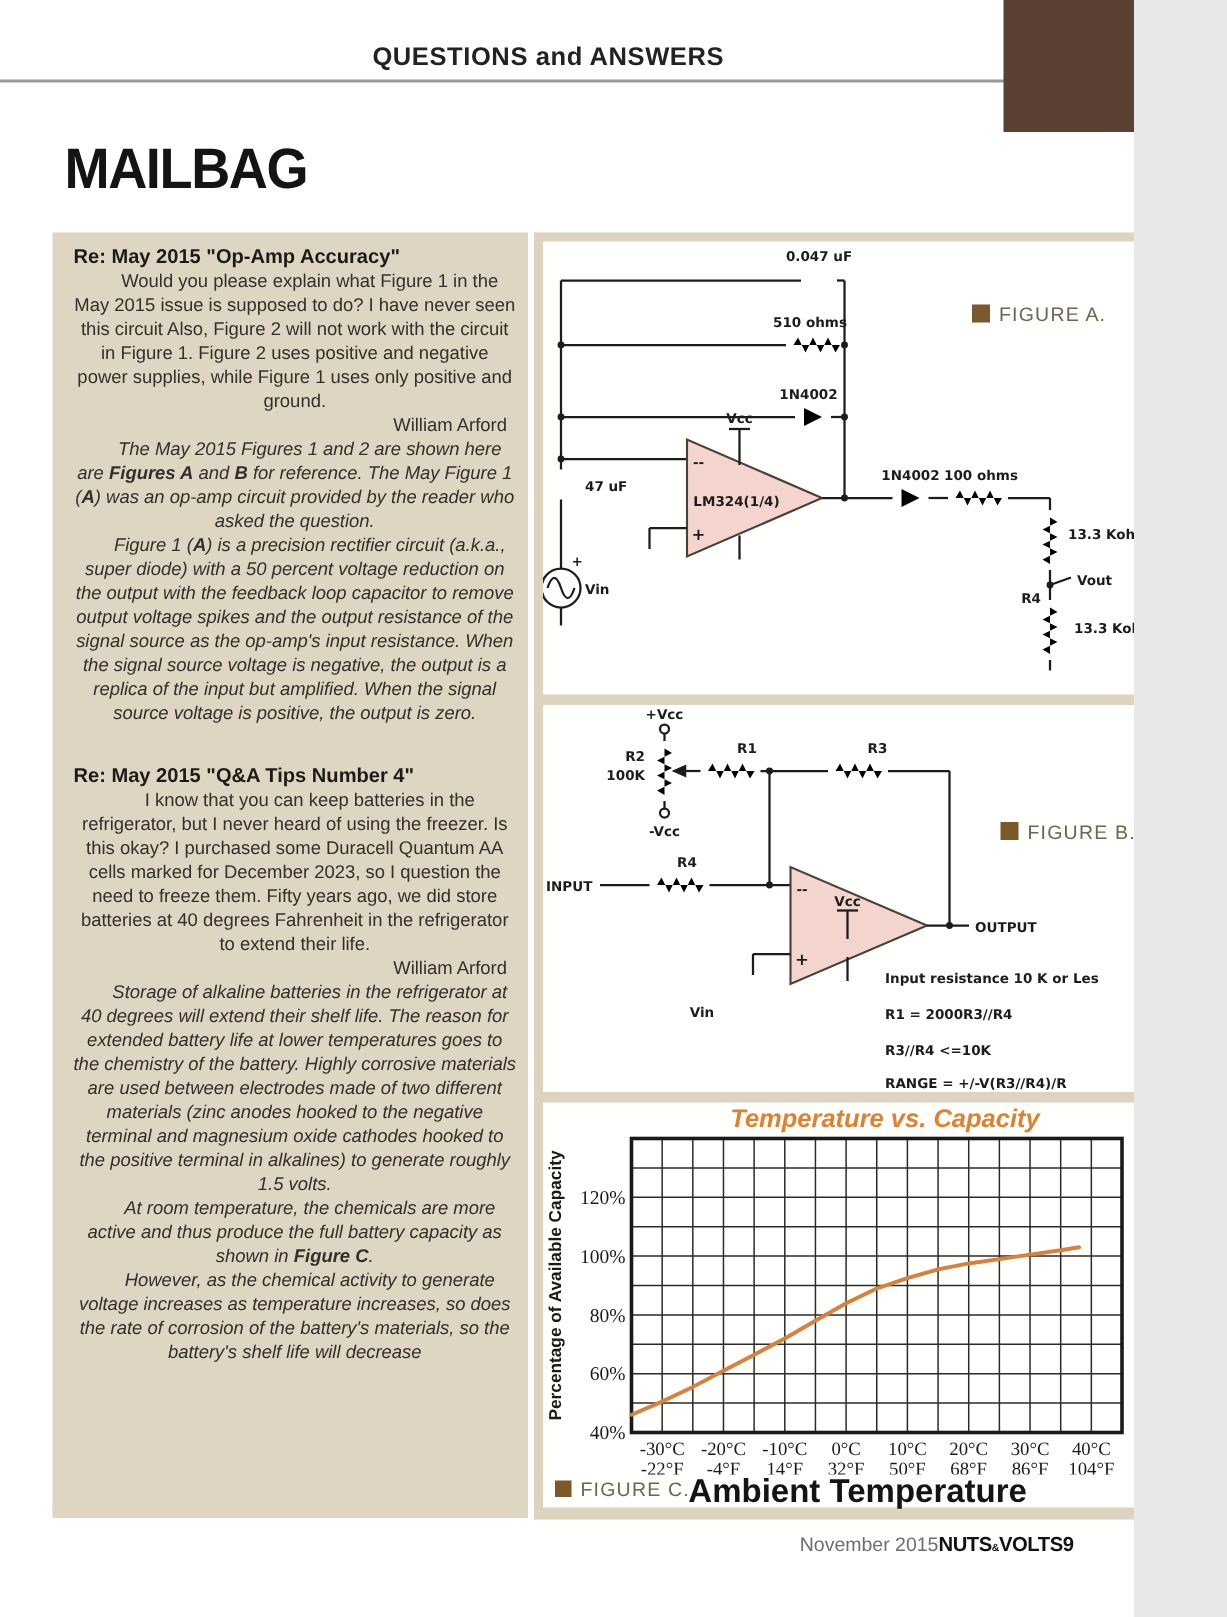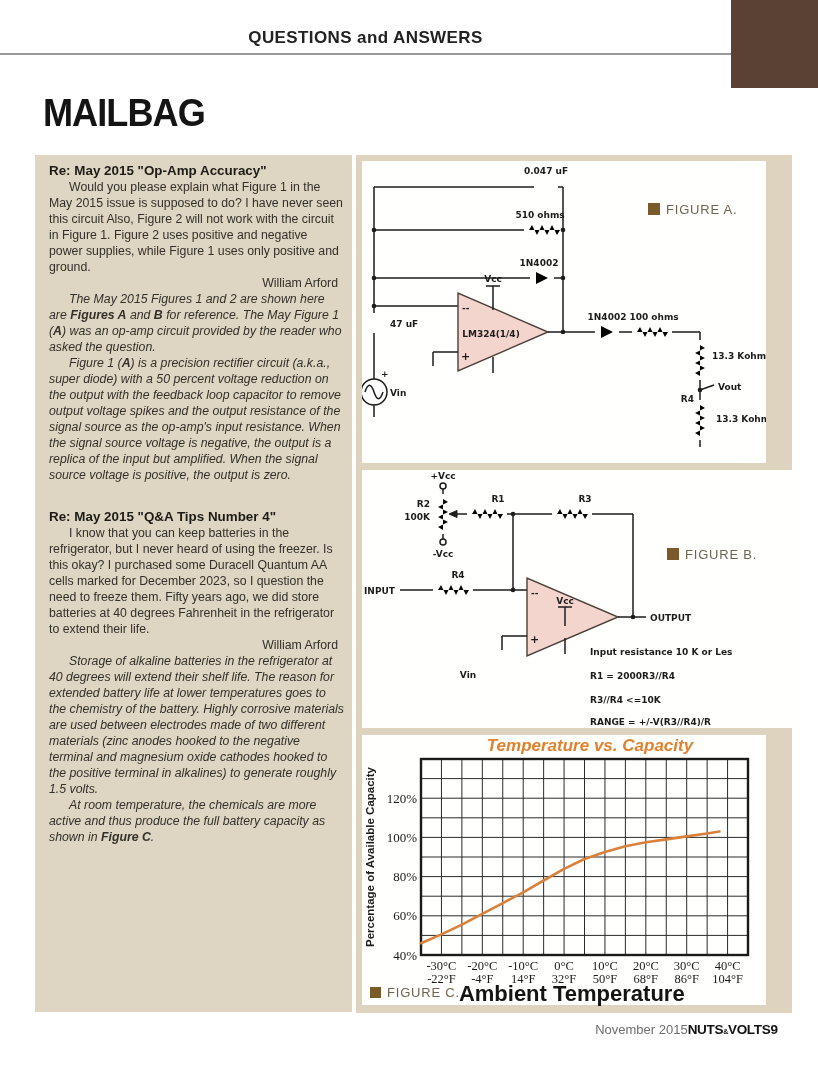--- a/index.html
+++ b/index.html
@@ -1,30 +1,30 @@
 <!DOCTYPE html>
 <html><head>
 <meta charset="utf-8">
 <style>
   html,body{margin:0;padding:0;background:#e8e8e8;}
-  .page{position:relative;width:818px;height:1078px;background:#ffffff;overflow:hidden;
+  .page{position:relative;width:756px;height:1078px;background:#ffffff;overflow:hidden;
         font-family:"Liberation Sans",sans-serif;color:#33302a;}
   
   .hdr-title{position:absolute;top:28px;left:0;width:731px;text-align:center;
              font-size:17px;font-weight:600;letter-spacing:.4px;color:#222;}
   .hdr-rule{position:absolute;top:53px;left:0;width:818px;height:2px;background:#9a9a9a;}
   .corner-box{position:absolute;top:0;right:0;width:87px;height:88px;background:#5a4134;}
   .mailbag{position:absolute;top:92px;left:43px;font-size:38px;font-weight:800;
            letter-spacing:-1px;color:#141414;transform:scaleX(.95);transform-origin:left;}
   
   .letter-box{position:absolute;top:155px;left:35px;width:317px;height:857px;
               background:#ded5c2;box-sizing:border-box;padding:8px 8px 0 14px;
               font-size:12.3px;line-height:16px;overflow:hidden;}
   .letter-h{margin:0;font-size:13.4px;font-weight:700;color:#1d1b17;}
-  .letter-box p{margin:0;text-indent:20px;}
+  .letter-box p{margin:0;text-indent:20px;text-align:center;}
   .sig{text-align:right;padding-right:6px;}
   .reply{font-style:italic;}
   .letter2{margin-top:26px;}
   .b{font-weight:700;}
   
   .fig-col{position:absolute;top:155px;left:356px;width:436px;height:858px;
            background:#ddd3bf;box-sizing:border-box;padding:6px 26px 8px 6px;
            display:flex;flex-direction:column;gap:7px;}
   .fig-box{background:#fffffe;position:relative;width:404px;}
   .fig-a{height:302px;}
@@ -104,20 +104,21 @@
         <p><span>Figure 1 (</span><span class="b">A</span><span>) is a precision rectifier circuit (a.k.a., super diode) with a 50 percent voltage reduction on the output with the feedback loop capacitor to remove output voltage spikes and the output resistance of the signal source as the op-amp's input resistance. When the signal source voltage is negative, the output is a replica of the input but amplified. When the signal source voltage is positive, the output is zero.</span></p>
       </div>
     </div>
     <div class="letter2">
       <h3 class="letter-h">Re: May 2015 "Q&amp;A Tips Number 4"</h3>
       <p>I know that you can keep batteries in the refrigerator, but I never heard of using the freezer. Is this okay? I purchased some Duracell Quantum AA cells marked for December 2023, so I question the need to freeze them. Fifty years ago, we did store batteries at 40 degrees Fahrenheit in the refrigerator to extend their life.</p>
       <div class="sig">William Arford</div>
       <div class="reply">
         <p><span>Storage of alkaline batteries in the refrigerator at 40 degrees will extend their shelf life. The reason for extended battery life at lower temperatures goes to the chemistry of the battery. Highly corrosive materials are used between electrodes made of two different materials (zinc anodes hooked to the negative terminal and magnesium oxide cathodes hooked to the positive terminal in alkalines) to generate roughly 1.5 volts.</span></p>
         <p><span>At room temperature, the chemicals are more active and thus produce the full battery capacity as shown in </span><span class="b">Figure C</span><span>.</span></p>
+        <p><span>However, as the chemical activity to generate voltage increases as temperature increases, so does the rate of corrosion of the battery's materials, so the battery's shelf life will decrease</span></p>
       </div>
     </div>
   </div>
 
   <div class="fig-col">
 
     <div class="fig-box fig-a">
       <svg class="ckt" width="404" height="302" viewBox="0 0 404 302">
 
         <line x1="12" y1="26" x2="12" y2="152"></line>

